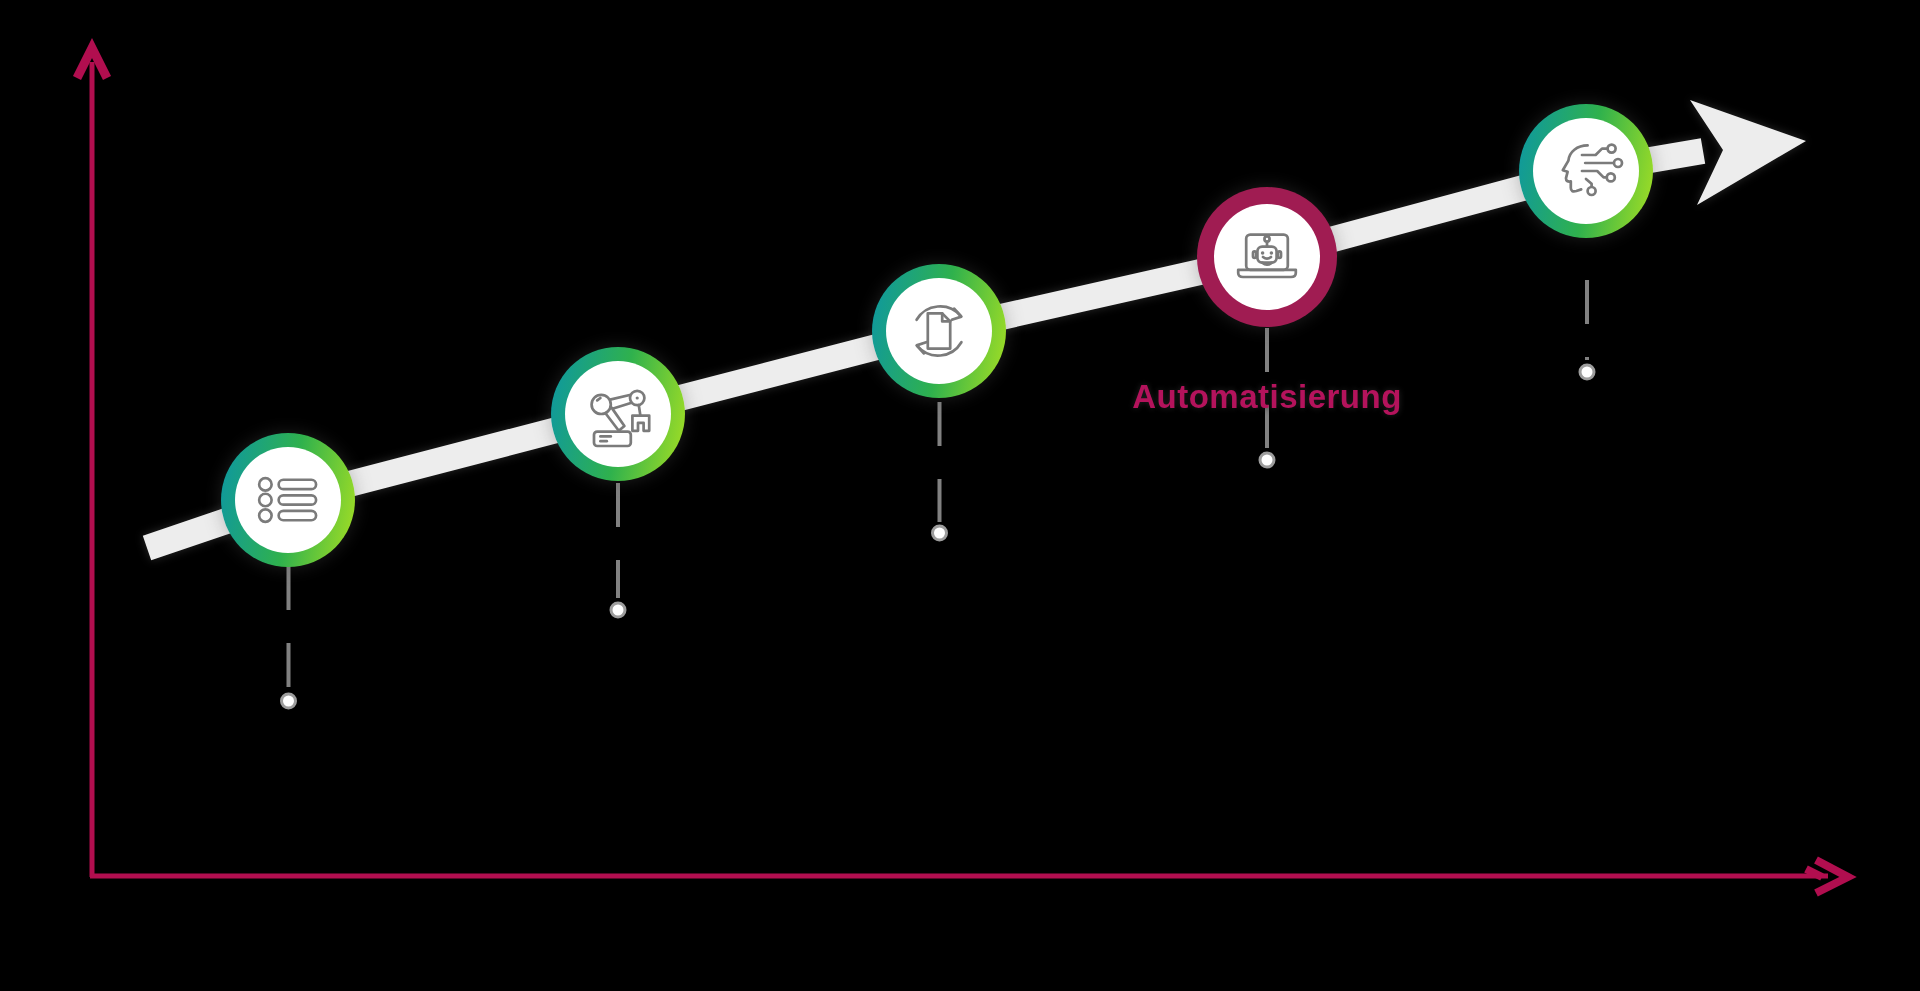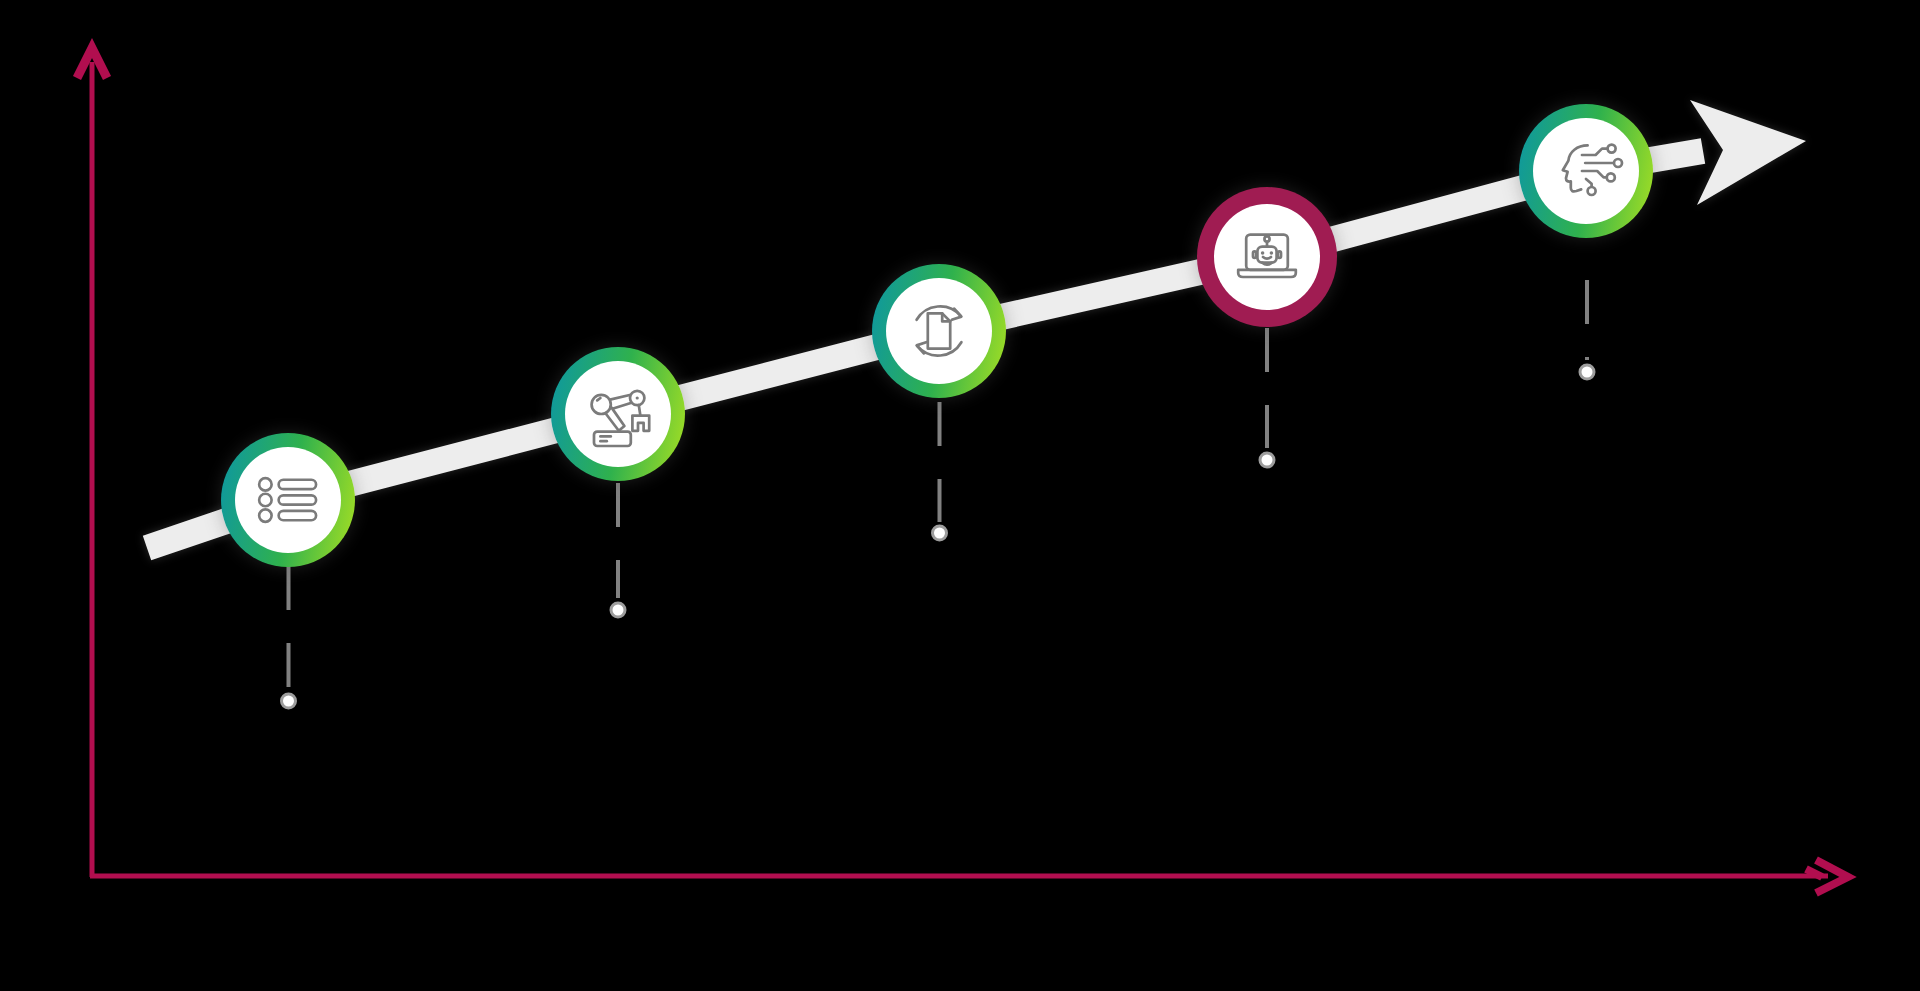--- a/index.html
+++ b/index.html
@@ -183,15 +183,16 @@
         <circle cx="81" cy="58" r="5"></circle>
         <path d="M50,60 L57,66 L57,69"></path>
         <circle cx="57" cy="75" r="5"></circle>
       </svg>
     </div>
   </div>
 
   <div class="node-label" style="left:288px;top:625px;"></div>
   <div class="node-label" style="left:618px;top:540px;"></div>
   <div class="node-label" style="left:939px;top:455px;"></div>
+  <div class="node-label" style="left:1267px;top:378px;">Automatisierung</div>
   <div class="node-label" style="left:1587px;top:300px;"></div>
 
 </div>
 
 </body></html>

